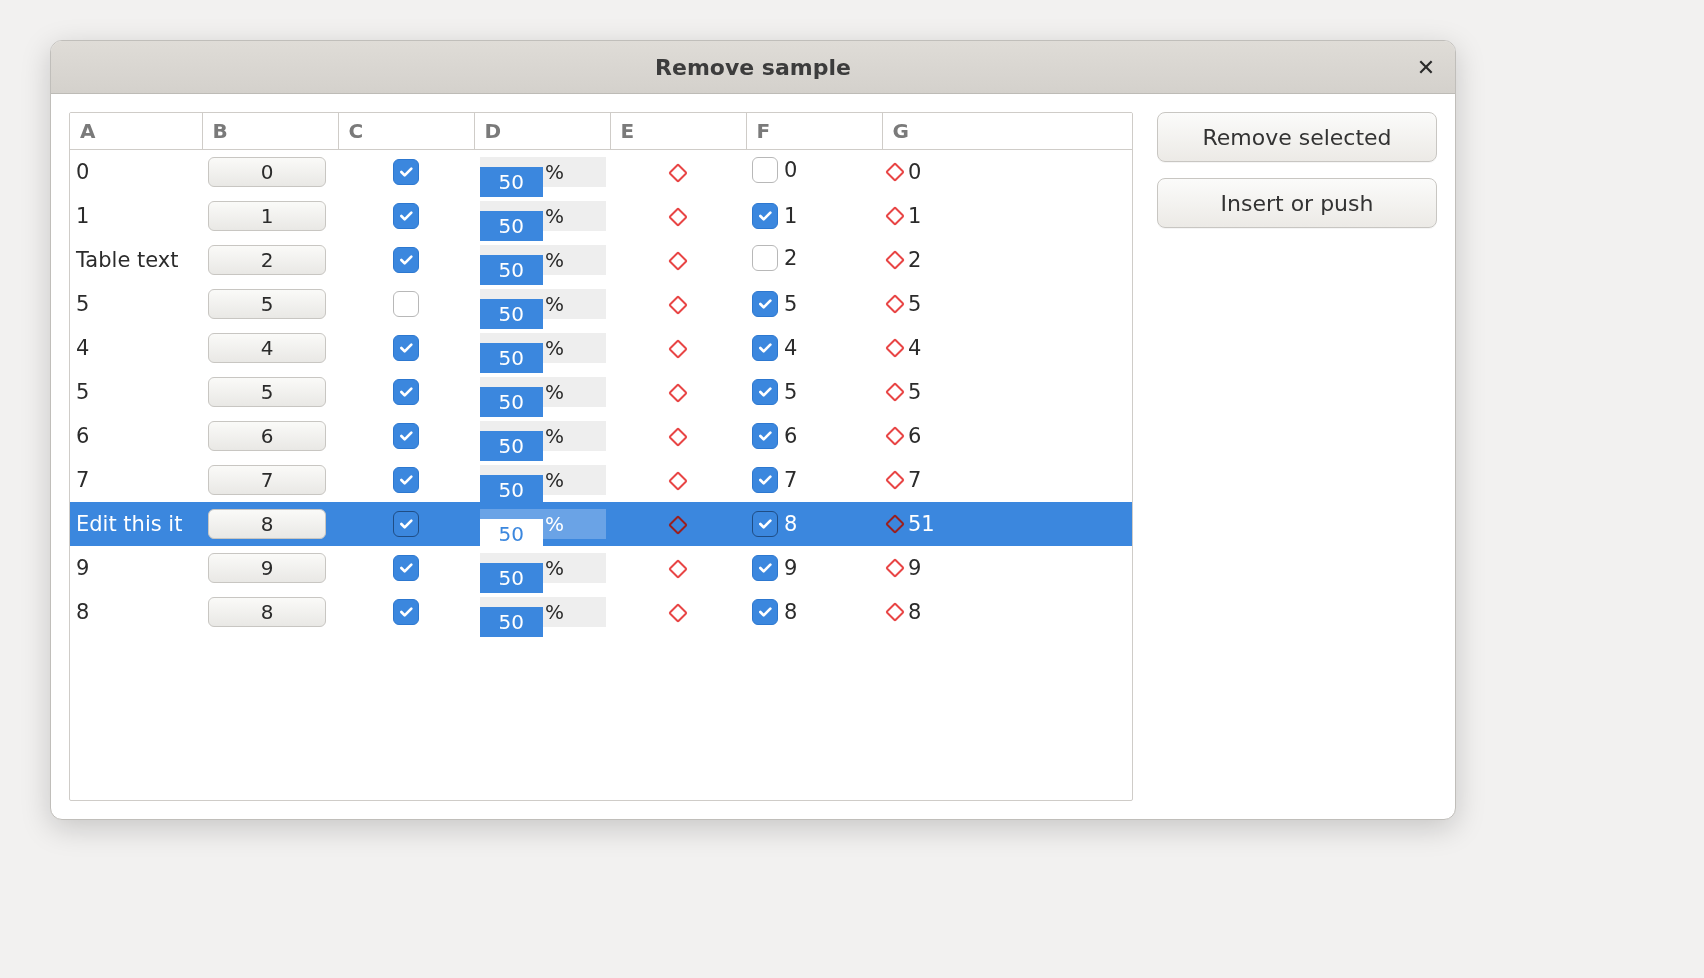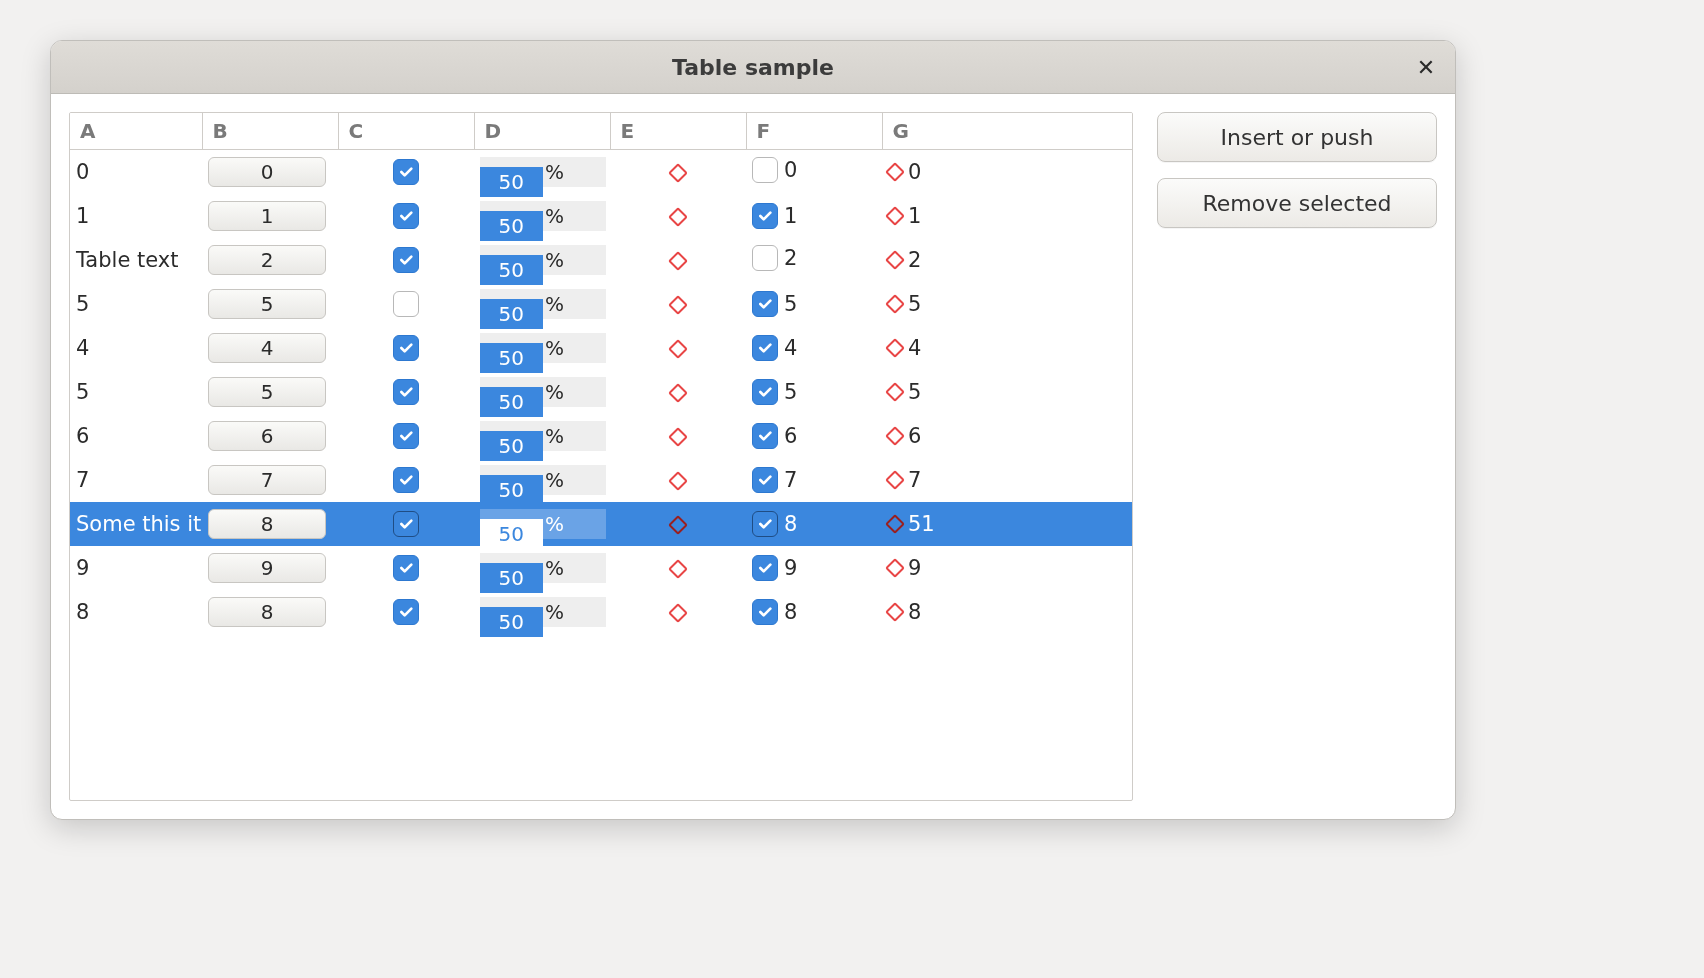--- a/index.html
+++ b/index.html
@@ -236,21 +236,21 @@
   }
 
   .acell { white-space: nowrap; overflow: hidden; text-overflow: clip; }
 </style>
 </head>
 <body>
 
 <div class="canvas">
   <div class="window">
     <div class="titlebar">
-      <span class="title">Table sample</span>
+      <span class="title">Remove sample</span>
       <span class="close">✕</span>
     </div>
     <div class="content">
       <div class="table-wrap">
         <table>
           <colgroup>
             <col class="col-A">
               <col class="col-B">
               <col class="col-C">
               <col class="col-D">
@@ -586,21 +586,21 @@
     </td>
     <td>
       <span class="gcell">
         <span class="diamond"></span>
         <span>7</span>
       </span>
     </td>
   </tr>
 
   <tr class="selected">
-    <td class="acell"><span>Some this it</span></td>
+    <td class="acell"><span>Edit this it</span></td>
     <td>
       <span class="cell-btn">
                     <span>8</span>
                   </span>
     </td>
     <td class="c-center">
       <span class="chk on">
         <svg width="16" height="16" viewBox="0 0 24 24">
                       <path d="M5 12l5 5L20 7" stroke="#fff" stroke-width="4" fill="none" stroke-linecap="round" stroke-linejoin="round"></path>
                     </svg>
@@ -711,18 +711,18 @@
       <span class="gcell">
         <span class="diamond"></span>
         <span>8</span>
       </span>
     </td>
   </tr>
 </tbody>
         </table>
       </div>
       <div class="side">
+        <div class="big-btn">Remove selected</div>
         <div class="big-btn">Insert or push</div>
-        <div class="big-btn">Remove selected</div>
       </div>
     </div>
   </div>
 </div>
 
 </body></html>

